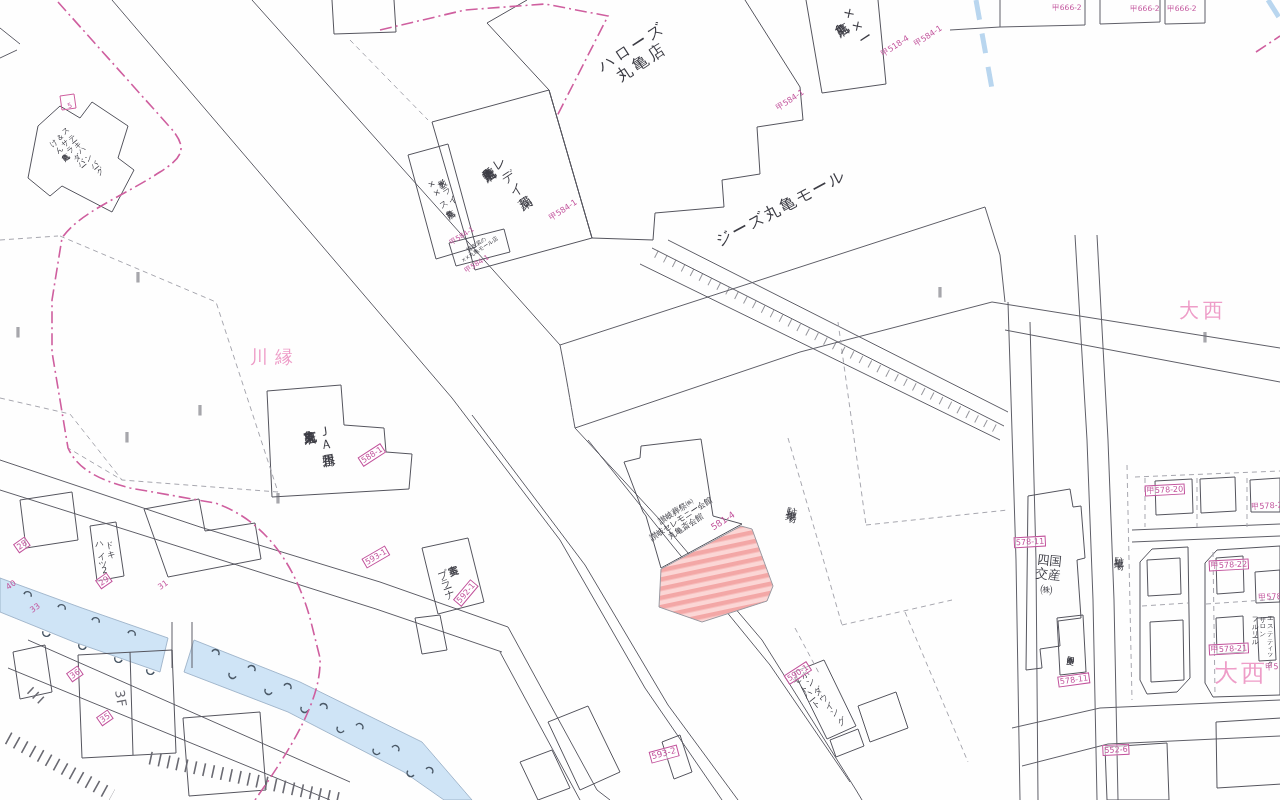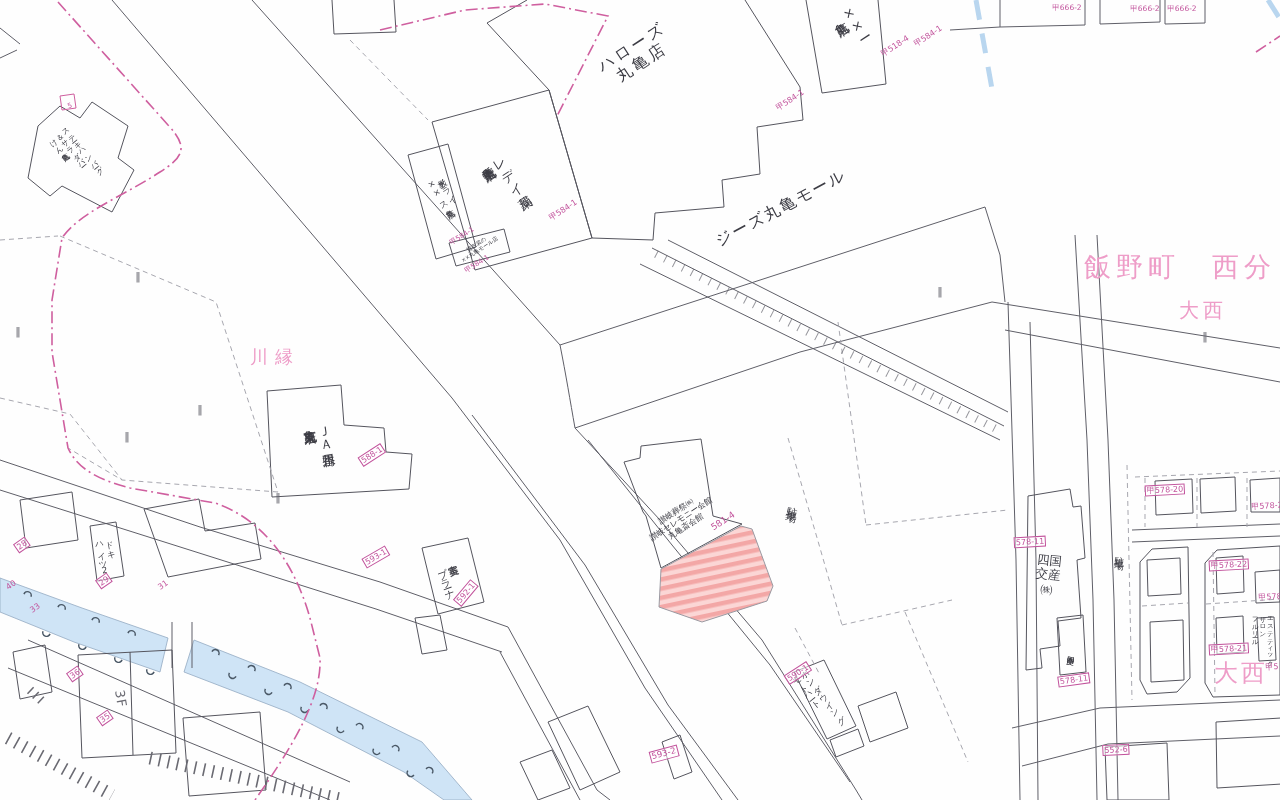--- a/index.html
+++ b/index.html
@@ -199,21 +199,20 @@
       <div class="lbl" style="left: 478px; top: 247px; font-size: 5.5px; color: rgb(60, 60, 68); transform: translate(-50%, -50%) rotate(-33deg);">貸衣裳の
 ××丸亀モール店</div>
       <div class="lbl vert" style="left: 846px; top: 24px; font-size: 13px; color: rgb(60, 60, 68); transform: translate(-50%, -50%) rotate(-33deg);">××ー
 丸亀店</div>
       <div class="lbl vert" style="left: 73px; top: 154px; font-size: 7.5px; color: rgb(60, 60, 68); transform: translate(-50%, -50%) rotate(-40deg);">ステーキハンバーグ
 ＆サラダバー
 けん丸亀店</div>
       <div class="lbl" style="left: 275px; top: 357px; font-size: 18px; color: rgb(238, 157, 200); letter-spacing: 7px; transform: translate(-50%, -50%) rotate(0deg);">川縁</div>
       <div class="lbl vert" style="left: 316px; top: 432px; font-size: 13px; color: rgb(60, 60, 68); transform: translate(-50%, -50%) rotate(-8deg);">ＪＡ香川県
 丸亀東支店</div>
-      <div class="lbl" style="left: 1180px; top: 267px; font-size: 27px; color: rgb(238, 157, 200); letter-spacing: 5px; transform: translate(-50%, -50%) rotate(0deg);">飯野町　西分</div>
       <div class="lbl" style="left: 1203px; top: 310px; font-size: 20px; color: rgb(238, 157, 200); letter-spacing: 4px; transform: translate(-50%, -50%) rotate(0deg);">大西</div>
       <div class="lbl" style="left: 1241px; top: 674px; font-size: 24px; color: rgb(238, 157, 200); letter-spacing: 3px; transform: translate(-50%, -50%) rotate(0deg);">大西</div>
       <div class="lbl" style="left: 681px; top: 519px; font-size: 8px; color: rgb(60, 60, 68); transform: translate(-50%, -50%) rotate(-33deg);">讃岐葬祭㈱
 讃岐セレモニー会館
 丸亀斎会館</div>
       <div class="lbl vert" style="left: 793px; top: 502px; font-size: 11px; color: rgb(60, 60, 68); letter-spacing: 3px; transform: translate(-50%, -50%) rotate(12deg);">駐車場</div>
       <div class="lbl vert" style="left: 1120px; top: 551px; font-size: 10px; color: rgb(60, 60, 68); letter-spacing: 2px; transform: translate(-50%, -50%) rotate(5deg);">駐車場</div>
       <div class="lbl vert" style="left: 816px; top: 697px; font-size: 8.5px; color: rgb(60, 60, 68); transform: translate(-50%, -50%) rotate(-38deg);">ホンダウイング
 モトハート</div>
       <div class="lbl vert" style="left: 449px; top: 576px; font-size: 10px; color: rgb(60, 60, 68); transform: translate(-50%, -50%) rotate(-20deg);">美容室

